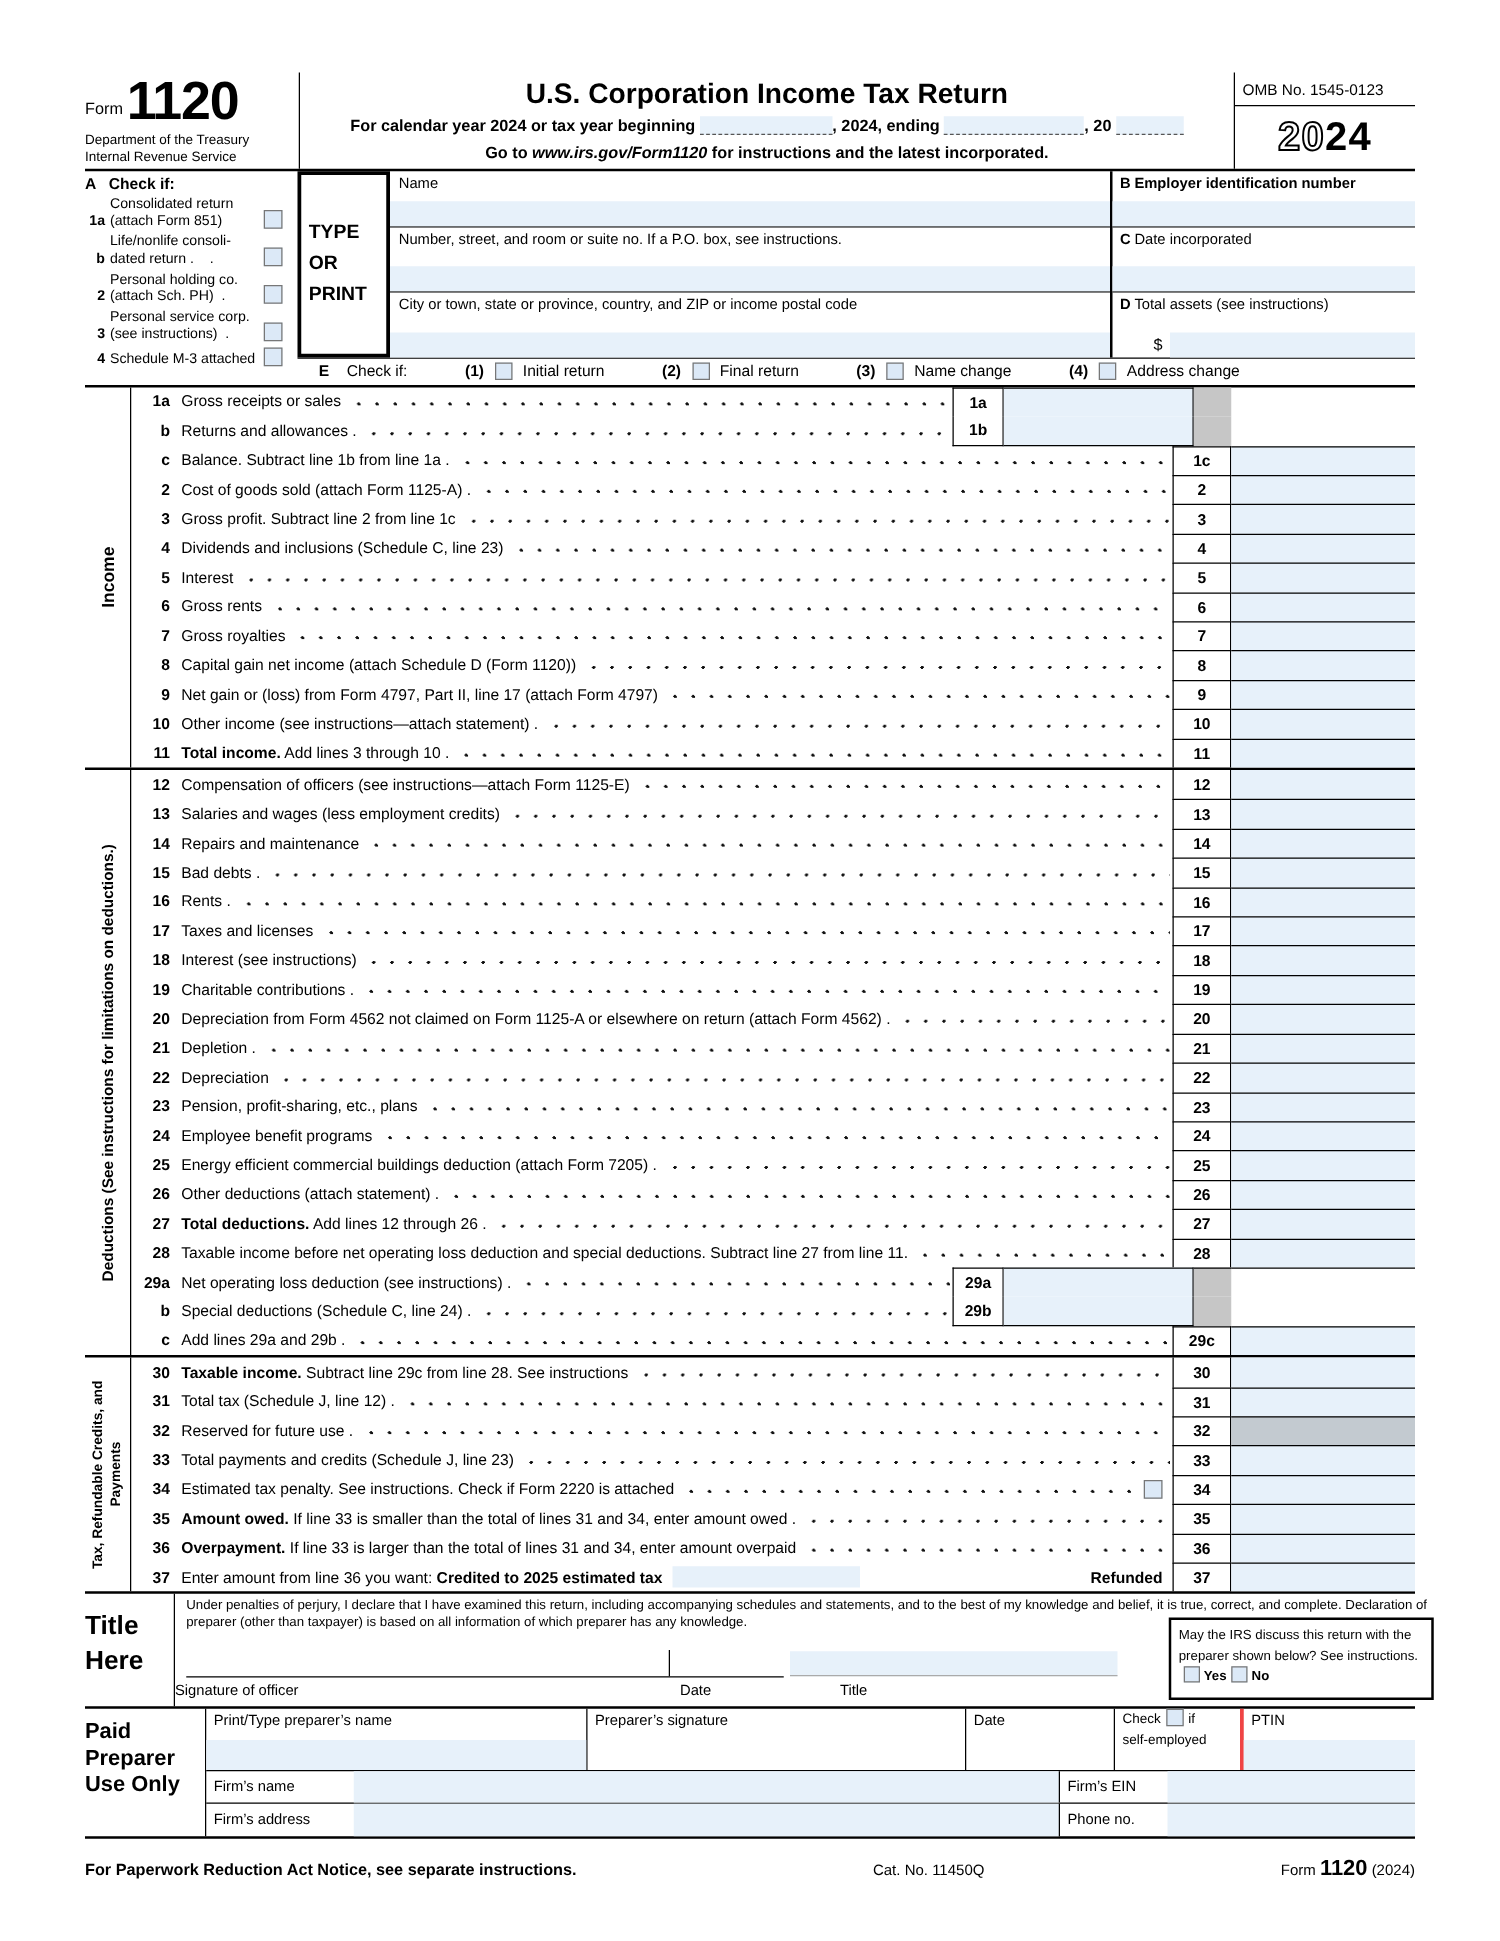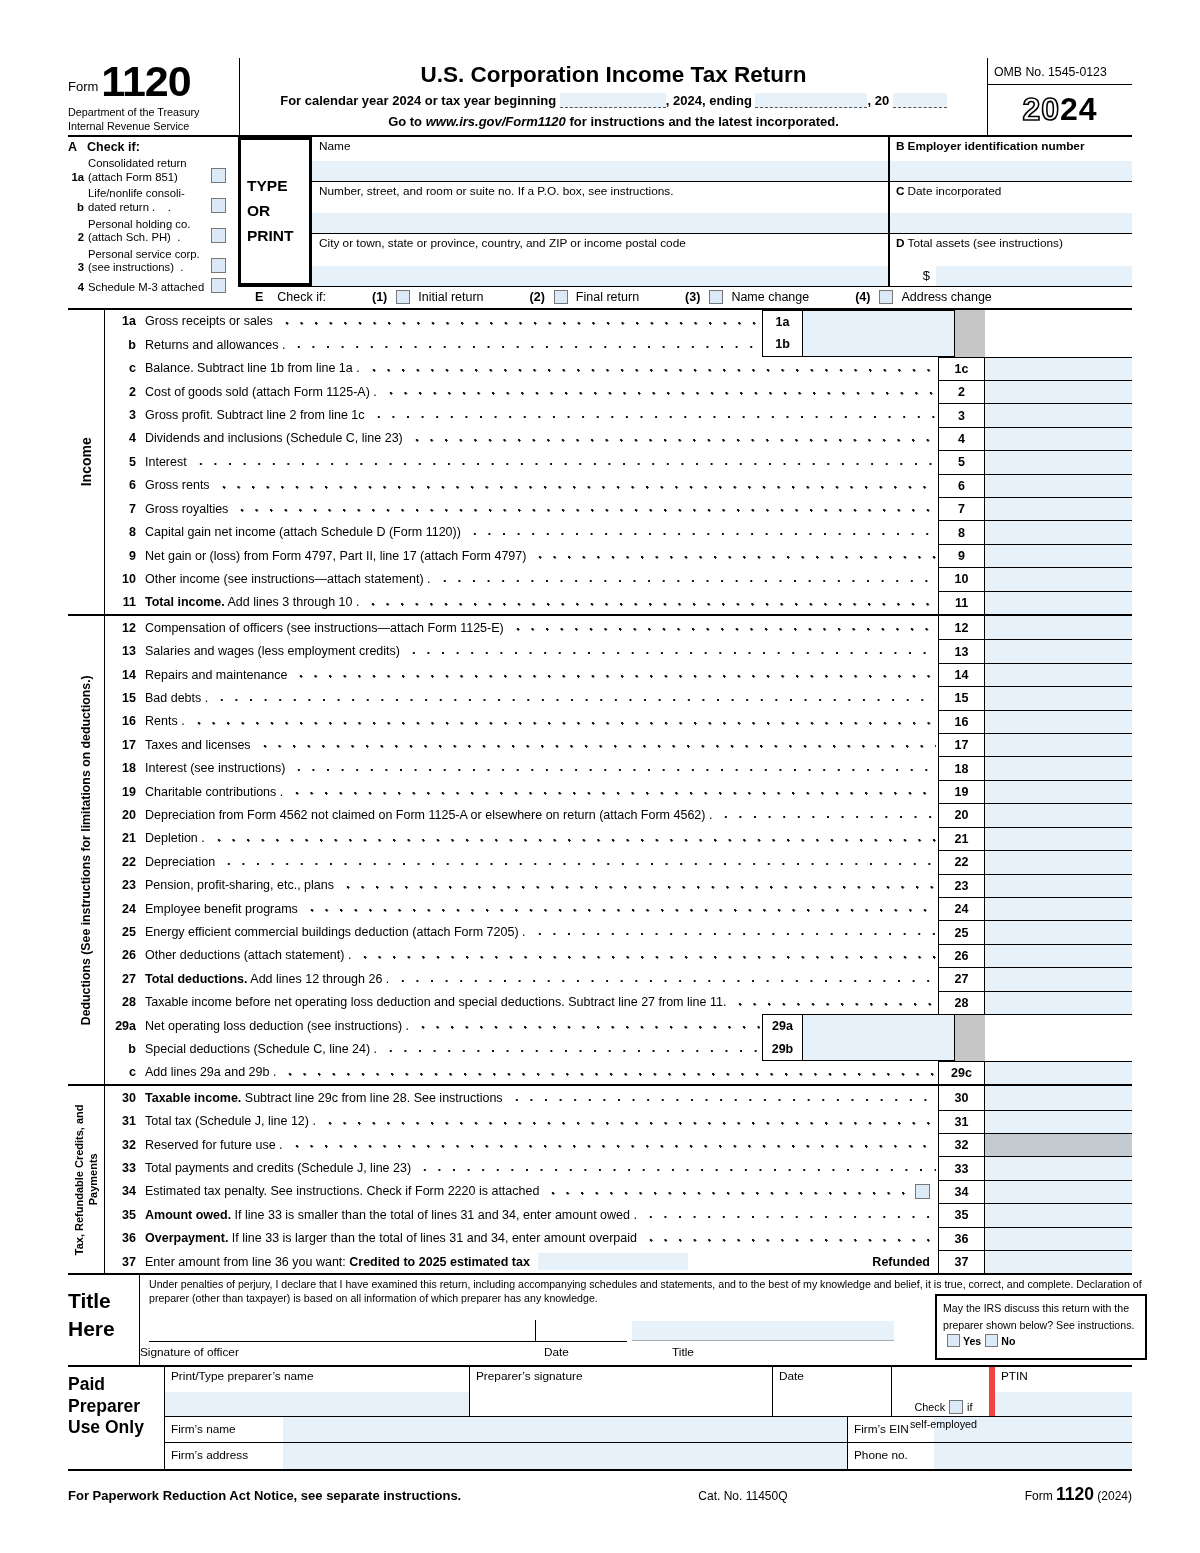--- a/index.html
+++ b/index.html
@@ -113,21 +113,21 @@
 
   
   .prep { display:flex; border-bottom:2.5px solid #000; }
   .prep-label { width:97px; border-right:1px solid #000; font-size:17.5px; font-weight:800; line-height:1.22; padding-top:7px; flex:none; }
   .prep-main { flex:1; display:flex; flex-direction:column; }
   .prow1 { display:flex; height:50px; border-bottom:1px solid #000; }
   .pcell { position:relative; font-size:11.8px; padding:2px 0 0 6px; }
   .pc-name { width:305px; border-right:1px solid #000; }
   .pc-sig { width:303px; border-right:1px solid #000; }
   .pc-date { width:119px; border-right:1px solid #000; }
-  .pc-check { width:103px; border-right:6px solid #ef4444; font-size:10.8px; padding-top:32px; line-height:1.5;text-align:center; }
+  .pc-check { width:103px; border-right:3px solid #ef4444; font-size:10.8px; padding-top:0; line-height:1.5; }
   .pc-check .cb { width:14px; height:14px; vertical-align:-3px; margin:0 4px; }
   .pc-ptin { flex:1; }
   .pcell .bfld { position:absolute; left:0; right:0; bottom:0; height:24px; }
   .prow2, .prow3 { display:flex; height:26px; align-items:stretch; }
   .prow2 { border-bottom:1px solid #000; }
   .plab { width:118px; font-size:11.8px; padding:5px 0 0 6px; flex:none; }
   .pfld { flex:1; }
   .pright { width:285px; border-left:1px solid #000; display:flex; flex:none; }
   .plab2 { width:86px; font-size:11.8px; padding:5px 0 0 6px; flex:none; }
 

